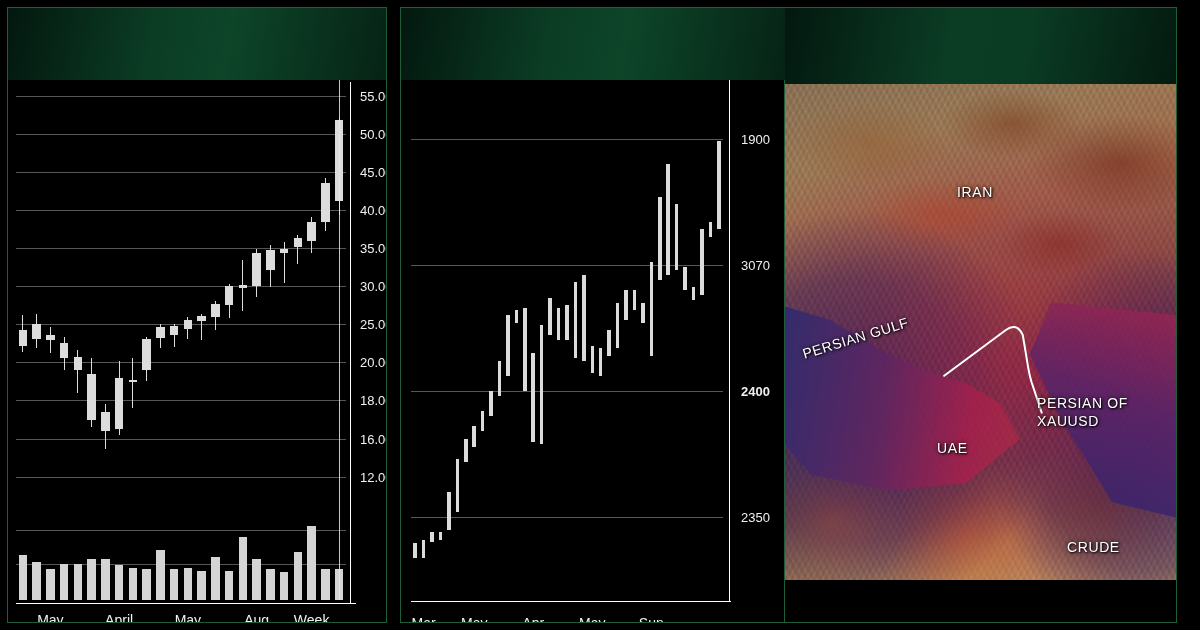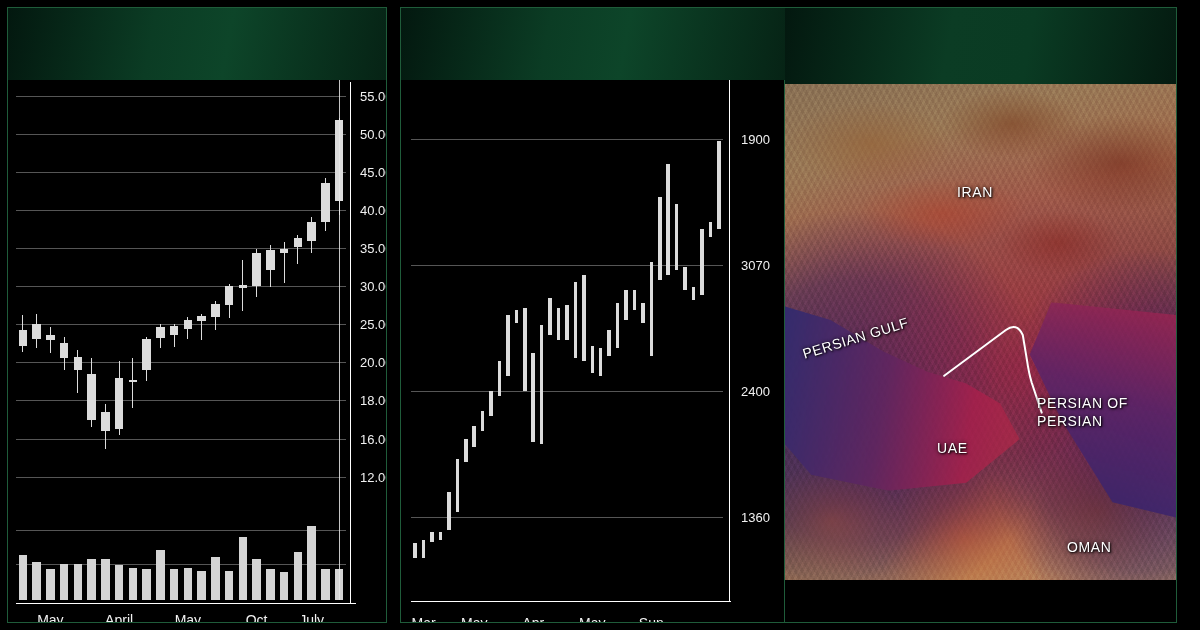--- a/index.html
+++ b/index.html
@@ -268,22 +268,22 @@
         <div class="ylab" style="top:316.3700440528635px;left:352px;">25.00</div>
         <div class="ylab" style="top:354.431718061674px;left:352px;">20.00</div>
         <div class="ylab" style="top:392.4933920704846px;left:352px;">18.00</div>
         <div class="ylab" style="top:430.5550660792952px;left:352px;">16.00</div>
         <div class="ylab" style="top:468.61674008810576px;left:352px;">12.00</div>
       </div>
     <div class="xlabels" id="wti-xlabels" style="top: 604px; left: 0px; right: 0px; height: 20px;">
         <div class="xlab" style="left:42.375px;top:0;">May</div>
         <div class="xlab" style="left:111.125px;top:0;">April</div>
         <div class="xlab" style="left:179.875px;top:0;">May</div>
-        <div class="xlab" style="left:248.625px;top:0;">Oct</div>
-        <div class="xlab" style="left:303.625px;top:0;">July</div>
+        <div class="xlab" style="left:248.625px;top:0;">Aug</div>
+        <div class="xlab" style="left:303.625px;top:0;">Week</div>
       </div>
   <div class="axis-frame" style="left:342px;top:74px;width:1px;height:522px;"></div>
       <div class="axis-frame" style="left:336px;top:595px;width:10px;height:1px;"></div>
       <div class="axis-frame" style="left:8px;top:595px;width:340px;height:1px;"></div>
       <div class="crosshair" style="left:331.125px;top:32px;height:560px;"></div>
     </div>
 
   <div class="panel" id="panel-gold">
     <div class="phead"></div>
     <div class="ptitle">GOLD (XAUUSD)</div>
@@ -326,22 +326,22 @@
         <div class="bar-ohlc" style="left:263.85081081081074px;top:116.14999999999998px;width:3.541621621621621px;height:65.65000000000003px;"></div>
         <div class="bar-ohlc" style="left:272.2832432432432px;top:179.27499999999998px;width:3.541621621621621px;height:22.725000000000023px;"></div>
         <div class="bar-ohlc" style="left:280.71567567567564px;top:199.47500000000002px;width:3.541621621621621px;height:12.625px;"></div>
         <div class="bar-ohlc" style="left:289.14810810810803px;top:141.40000000000003px;width:3.541621621621621px;height:65.64999999999998px;"></div>
         <div class="bar-ohlc" style="left:297.5805405405405px;top:133.825px;width:3.541621621621621px;height:15.150000000000034px;"></div>
         <div class="bar-ohlc" style="left:306.01297297297293px;top:53.02499999999998px;width:3.541621621621621px;height:88.37500000000006px;"></div>
       </div>
     <div class="ylabels" id="gold-ylabels">
         <div class="ylab" style="top:130.5px;left:340px;">1900</div>
         <div class="ylab" style="top:256.75px;left:340px;">3070</div>
-        <div class="ylab" style="top:383px;left:340px;">2400</div>
-        <div class="ylab" style="top:509.25px;left:340px;">1360</div>
+        <div class="ylab" style="top:383px;left:340px;font-weight:bold;">2400</div>
+        <div class="ylab" style="top:509.25px;left:340px;">2350</div>
       </div>
     <div class="xlabels" id="gold-xlabels" style="top: 607px; left: 0px; right: 0px; height: 20px;">
         <div class="xlab" style="left:22.648648648648646px;top:0;">Mar</div>
         <div class="xlab" style="left:73.24324324324323px;top:0;">May</div>
         <div class="xlab" style="left:132.27027027027026px;top:0;">Apr</div>
         <div class="xlab" style="left:191.2972972972973px;top:0;">May</div>
         <div class="xlab" style="left:250.3243243243243px;top:0;">Sun</div>
       </div>
   <div class="axis-frame" style="left:328px;top:68px;width:1px;height:525px;"></div>
       <div class="axis-frame" style="left:10px;top:593px;width:320px;height:1px;"></div>
@@ -356,26 +356,26 @@
       <svg class="callout" viewBox="0 0 393 498" preserveAspectRatio="none">
         <path d="M 160 293 L 222 247 Q 233 239 239 252 L 243 276 Q 245 290 248 300 L 258 330" stroke="#ffffff" stroke-width="2" fill="none" stroke-linecap="round"></path>
       </svg>
 
       <div class="maplabel" style="left:172px;top:100px;">IRAN</div>
 
       <div class="maplabel" style="left:18px;top:262px;transform:rotate(-17deg);transform-origin:left center;">PERSIAN GULF</div>
 
       <div class="maplabel" style="left:252px;top:310px;line-height:18px;">
         <div>PERSIAN OF</div>
-        <div>PERSIAN</div>
+        <div>XAUUSD</div>
       </div>
 
       <div class="maplabel" style="left:152px;top:356px;">UAE</div>
 
-      <div class="maplabel" style="left:282px;top:455px;">OMAN</div>
+      <div class="maplabel" style="left:282px;top:455px;">CRUDE</div>
     </div>
     <div class="maptop"></div>
     <div class="phead"></div>
     <div class="ptitle">HORMUZ TENSION</div>
     <div class="mapfoot"></div>
   </div>
 
 </div>
 
 </body></html>

